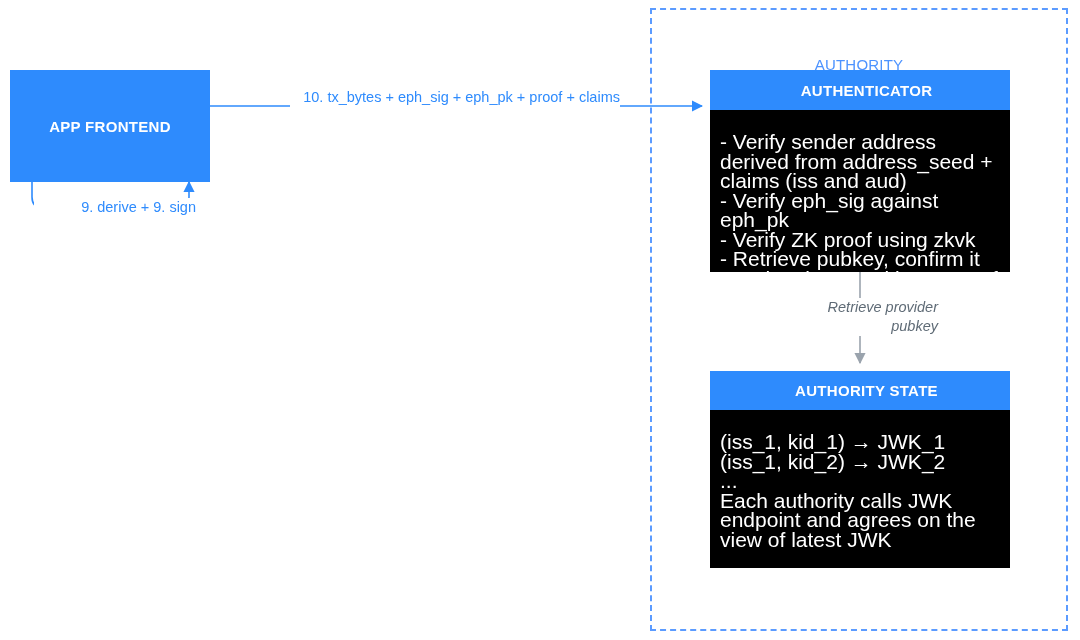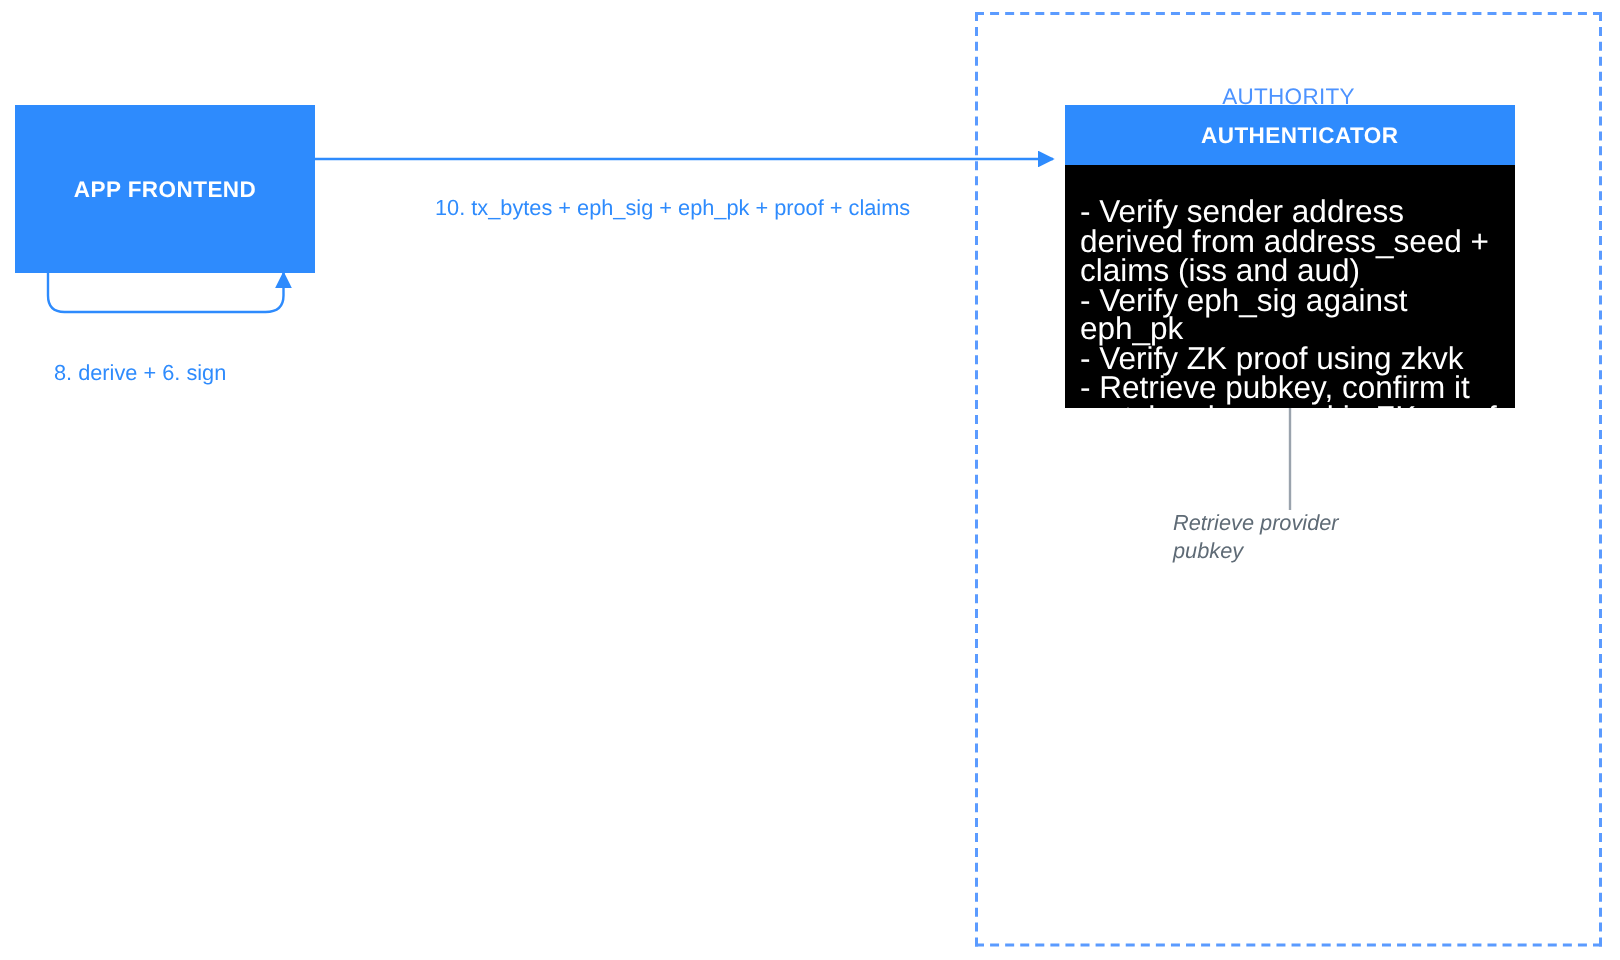--- a/index.html
+++ b/index.html
@@ -110,23 +110,22 @@
     width: 1080px;
     height: 640px;
     pointer-events: none;
     overflow: visible;
   }
 
   .edge-label {
     position: absolute;
     font-size: 14.5px;
     line-height: 19px;
-    text-align: left;
+    text-align: right;
     background: #ffffff;
-    margin-top: 42px;
   }
   .edge-label.blue { color: #2e8bfd; }
   .edge-label.gray { color: #5f6b76; }
 
   #label-tx {
     left: 290px;
     top: 88px;
     width: 330px;
   }
   #label-derive-sign {
@@ -160,30 +159,35 @@
 
   <path d="M 210 106 L 702 106" fill="none" stroke="#2e8bfd" stroke-width="1.6" marker-end="url(#arrow-blue)"></path>
 
   <path d="M 32 166 L 32 197 Q 32 208 43 208 L 177 208 Q 189 208 189 197 L 189 182" fill="none" stroke="#2e8bfd" stroke-width="1.6" marker-end="url(#arrow-blue)"></path>
 
   <path d="M 860 272 L 860 363" fill="none" stroke="#9aa3ad" stroke-width="1.6" marker-end="url(#arrow-gray)"></path>
 </svg>
 
 <div class="edge-label blue" id="label-tx">10. tx_bytes + eph_sig + eph_pk + proof + claims</div>
 
-<div class="edge-label blue" id="label-derive-sign">8. derive + 6. sign</div>
+<div class="edge-label blue" id="label-derive-sign">9. derive + 9. sign</div>
 
 <div class="edge-label gray" id="label-retrieve">Retrieve provider pubkey</div>
 
 <div class="node" id="app-frontend">
   <span>APP FRONTEND</span>
 </div>
 
 <div class="node" id="authenticator">
   <div class="node-header">AUTHENTICATOR</div>
   <div class="node-body">- Verify sender address derived from address_seed + claims (iss and aud)
 - Verify eph_sig against eph_pk
 - Verify ZK proof using zkvk
 - Retrieve pubkey, confirm it matches key used in ZK proof</div>
 </div>
 
 <div class="node" id="authority-state">
+  <div class="node-header">AUTHORITY STATE</div>
+  <div class="node-body">(iss_1, kid_1) → JWK_1
+(iss_1, kid_2) → JWK_2
+...
+Each authority calls JWK endpoint and agrees on the view of latest JWK</div>
 </div>
 
 </body></html>

